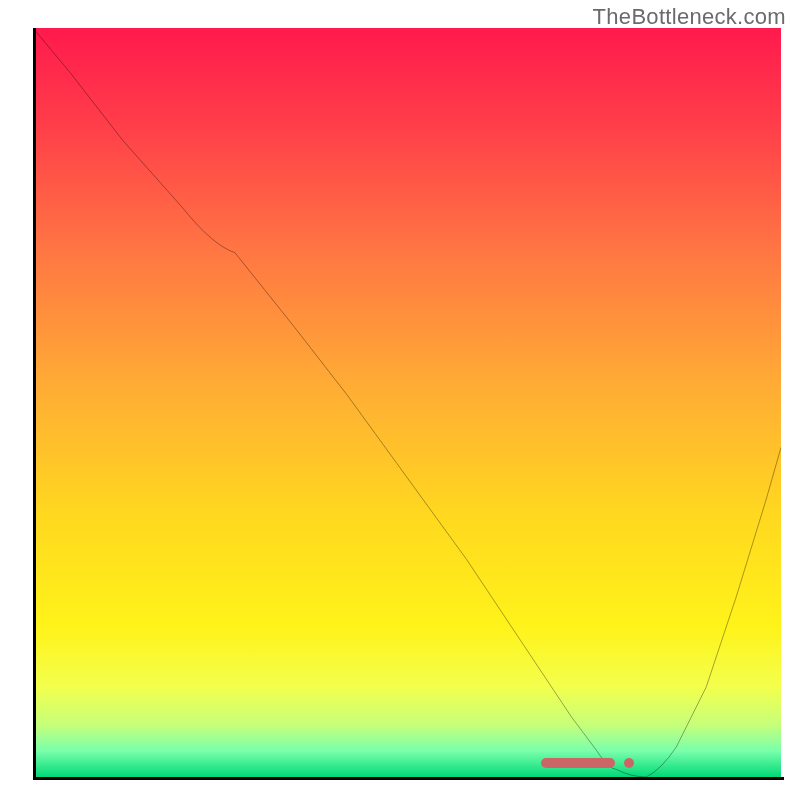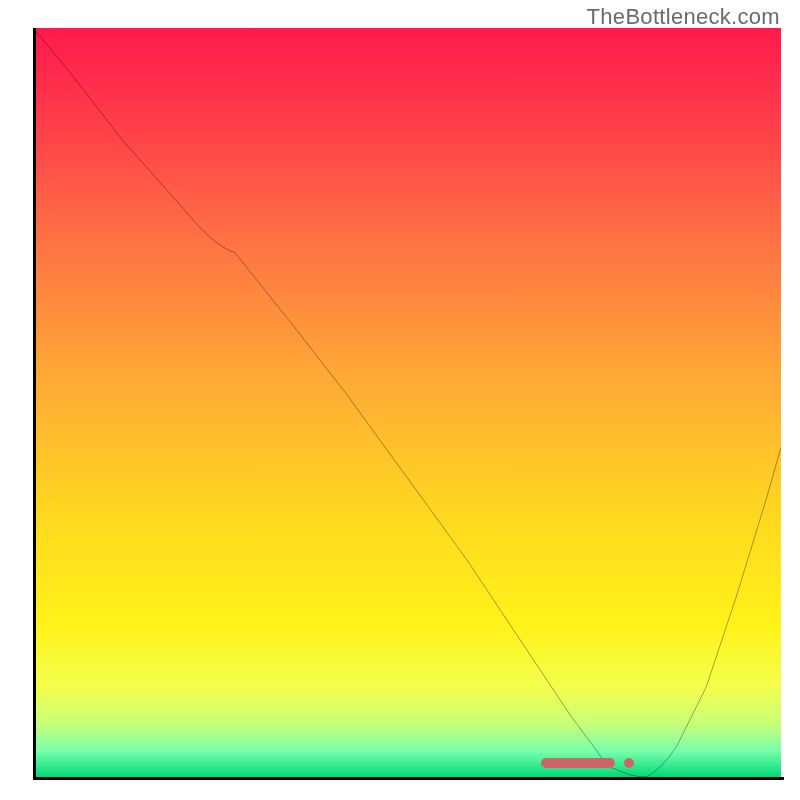--- a/index.html
+++ b/index.html
@@ -7,21 +7,21 @@
     padding: 0;
     background: #ffffff;
     width: 800px;
     height: 800px;
     position: relative;
     font-family: Arial, sans-serif;
   }
   .watermark {
     position: absolute;
     top: 4px;
-    right: 20px;
+    right: 14px;
     font-size: 22px;
     color: #6a6a6a;
     font-weight: 500;
     letter-spacing: 0.3px;
     z-index: 10;
   }
   .plot-area {
     position: absolute;
     left: 33px;
     top: 28px;

